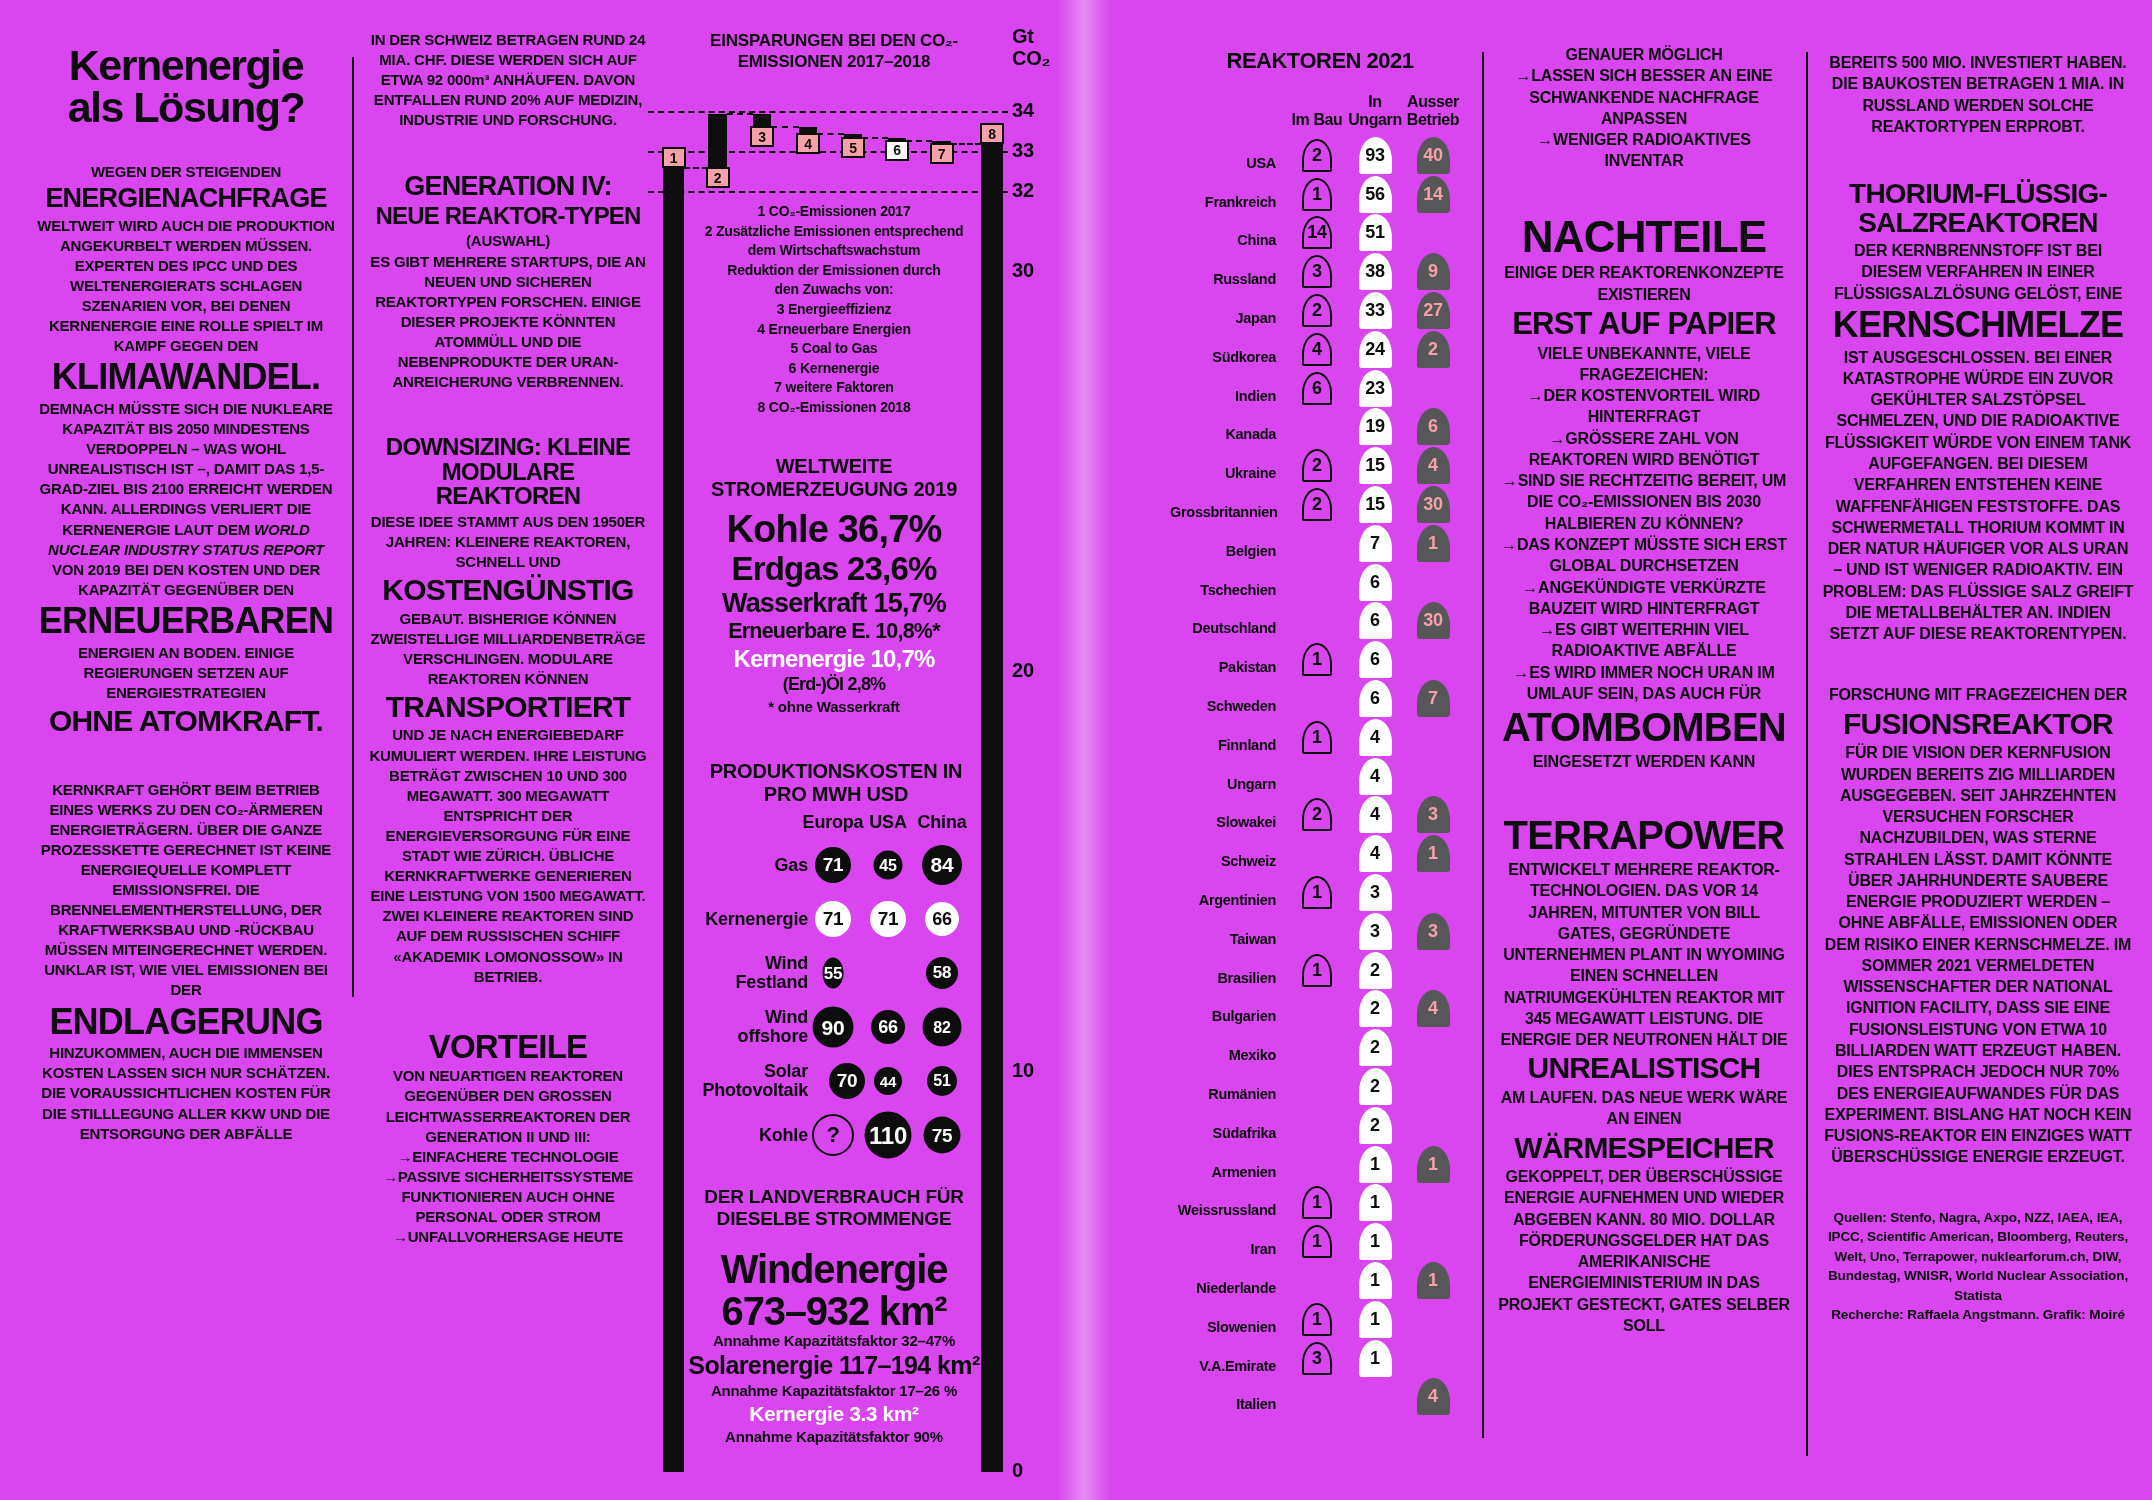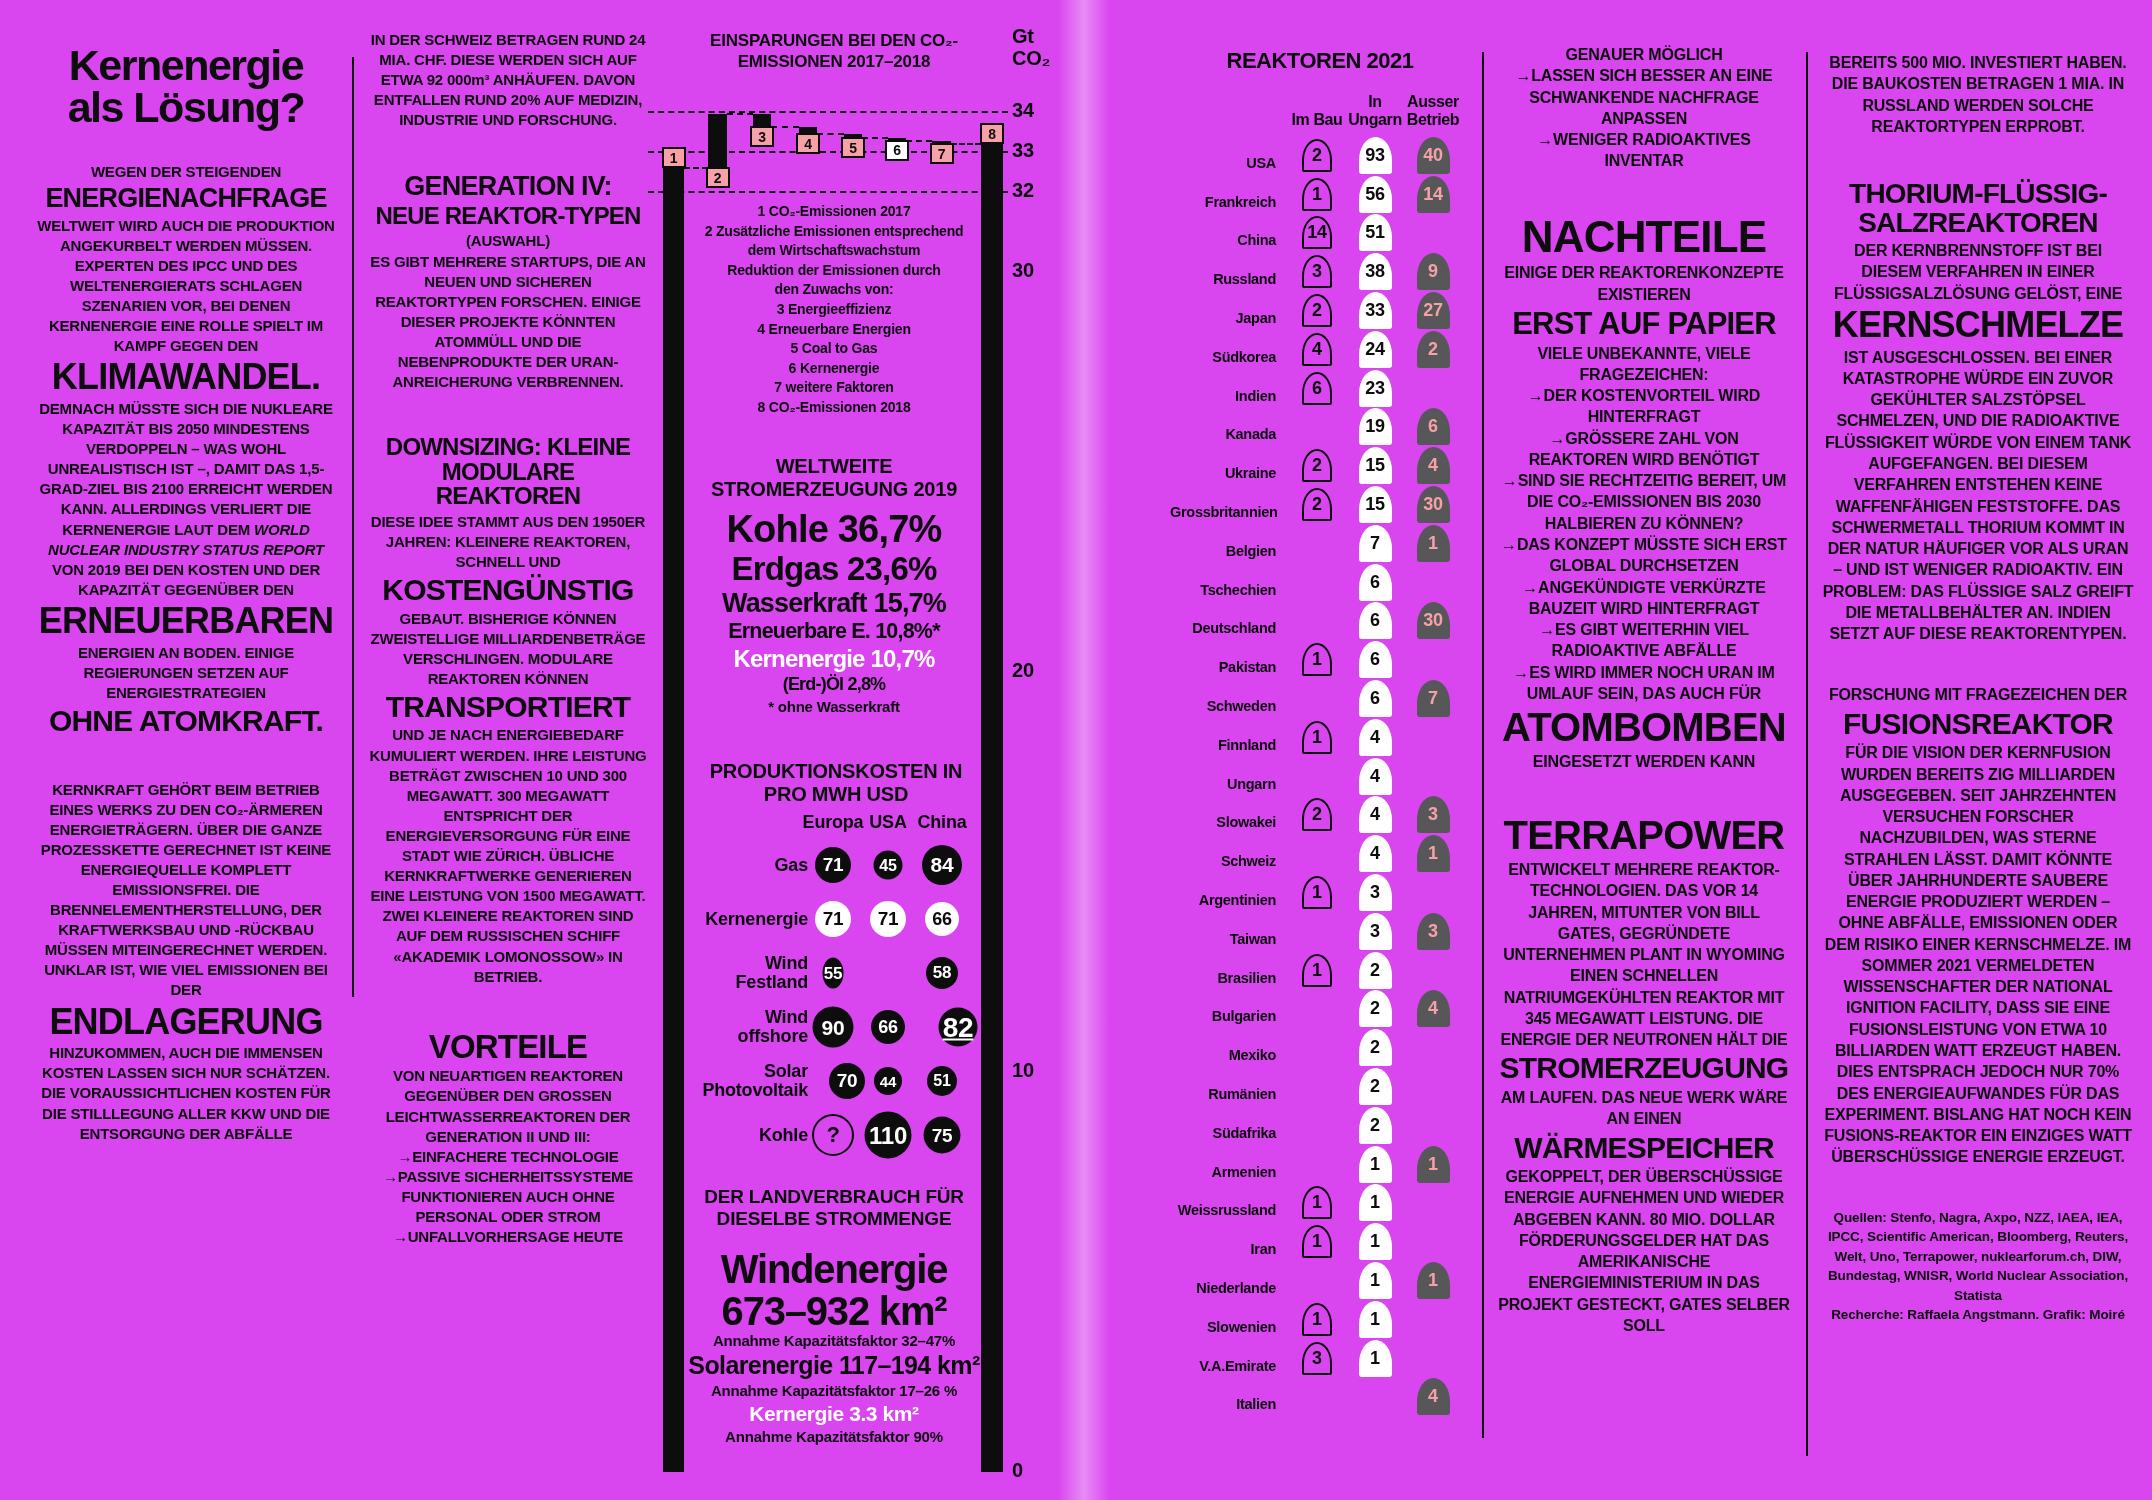--- a/index.html
+++ b/index.html
@@ -208,21 +208,21 @@
         <div class="cost-row">
           <div class="cost-label">Wind Festland</div>
           <div class="ccirc" style="left: 143px; width: 21px; height: 31px; font-size: 17px;">55</div>
           <div class="ccirc" style="left: 204px; width: 27px; height: 27px; font-size: 15px; margin-left: 48px;">39</div>
           <div class="ccirc" style="left: 252px; width: 32px; height: 32px; font-size: 17px;">58</div>
         </div>
         <div class="cost-row">
           <div class="cost-label">Wind offshore</div>
           <div class="ccirc" style="left: 143px; width: 41px; height: 41px; font-size: 21px;">90</div>
           <div class="ccirc" style="left: 198px; width: 34px; height: 34px; font-size: 18px;">66</div>
-          <div class="ccirc" style="left: 268px; width: 39px; height: 39px; font-size: 28px; text-decoration: underline;">82</div>
+          <div class="ccirc" style="left: 252px; width: 39px; height: 39px; font-size: 16px;">82</div>
         </div>
         <div class="cost-row">
           <div class="cost-label">Solar Photovoltaik</div>
           <div class="ccirc" style="left: 157px; width: 36px; height: 36px; font-size: 19px;">70</div>
           <div class="ccirc" style="left: 198px; width: 28px; height: 28px; font-size: 15px;">44</div>
           <div class="ccirc" style="left: 252px; width: 30px; height: 30px; font-size: 16px;">51</div>
         </div>
         <div class="cost-row">
           <div class="cost-label">Kohle</div>
           <div class="ccirc cq" style="left: 143px; width: 42px; height: 42px; font-size: 22px;">?</div>
@@ -607,21 +607,21 @@
       <div class="seg b b16">→SIND SIE RECHTZEITIG BEREIT, UM DIE CO₂-EMISSIONEN BIS 2030 HALBIEREN ZU KÖNNEN?</div>
       <div class="seg b b16">→DAS KONZEPT MÜSSTE SICH ERST GLOBAL DURCHSETZEN</div>
       <div class="seg b b16">→ANGEKÜNDIGTE VERKÜRZTE BAUZEIT WIRD HINTERFRAGT</div>
       <div class="seg b b16">→ES GIBT WEITERHIN VIEL RADIOAKTIVE ABFÄLLE</div>
       <div class="seg b b16">→ES WIRD IMMER NOCH URAN IM UMLAUF SEIN, DAS AUCH FÜR</div>
       <div class="seg h40">ATOMBOMBEN</div>
       <div class="seg b b16">EINGESETZT WERDEN KANN</div>
       <div class="seg gap"></div>
       <div class="seg h40">TERRAPOWER</div>
       <div class="seg b b16">ENTWICKELT MEHRERE REAKTOR-TECHNOLOGIEN. DAS VOR 14 JAHREN, MITUNTER VON BILL GATES, GEGRÜNDETE UNTERNEHMEN PLANT IN WYOMING EINEN SCHNELLEN NATRIUMGEKÜHLTEN REAKTOR MIT 345 MEGAWATT LEISTUNG. DIE ENERGIE DER NEUTRONEN HÄLT DIE</div>
-      <div class="seg h30">STROMERZEUGUNG</div>
+      <div class="seg h30">UNREALISTISCH</div>
       <div class="seg b b16">AM LAUFEN. DAS NEUE WERK WÄRE AN EINEN</div>
       <div class="seg h30">WÄRMESPEICHER</div>
       <div class="seg b b16">GEKOPPELT, DER ÜBERSCHÜSSIGE ENERGIE AUFNEHMEN UND WIEDER ABGEBEN KANN. 80 MIO. DOLLAR FÖRDERUNGSGELDER HAT DAS AMERIKANISCHE ENERGIEMINISTERIUM IN DAS PROJEKT GESTECKT, GATES SELBER SOLL</div>
     </section>
 
   <section class="tcol" style="left:1822px;top:52px;width:312px">
       <div class="seg b b16">BEREITS 500 MIO. INVESTIERT HABEN. DIE BAUKOSTEN BETRAGEN 1 MIA. IN RUSSLAND WERDEN SOLCHE REAKTORTYPEN ERPROBT.</div>
       <div class="seg gap"></div>
       <div class="seg h28">THORIUM-FLÜSSIG-SALZREAKTOREN</div>
       <div class="seg b b16">DER KERNBRENNSTOFF IST BEI DIESEM VERFAHREN IN EINER FLÜSSIGSALZLÖSUNG GELÖST, EINE</div>

